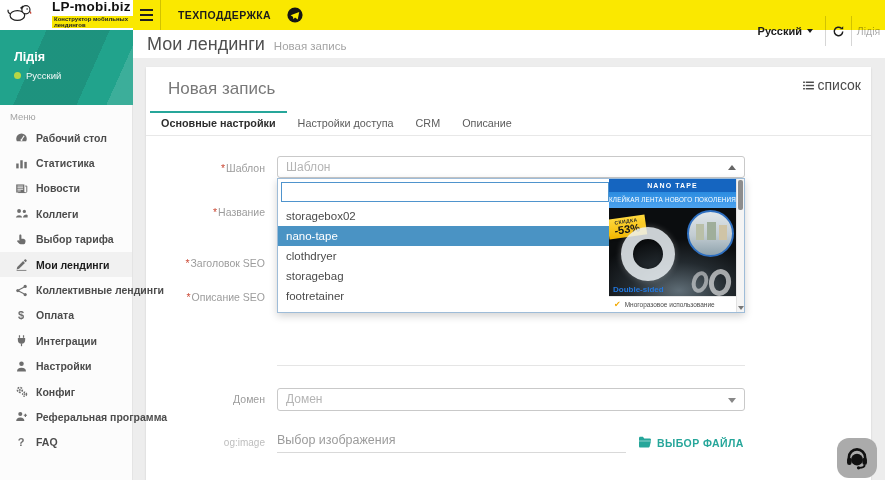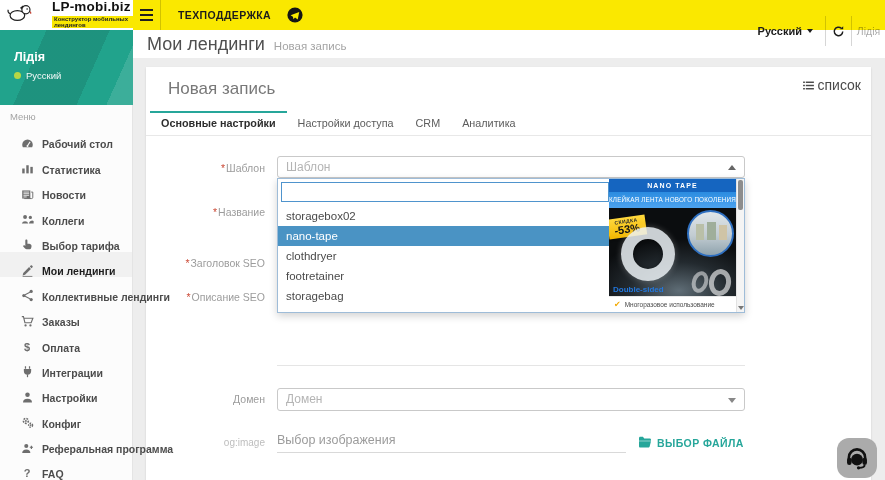--- a/index.html
+++ b/index.html
@@ -29,21 +29,21 @@
     background:
       linear-gradient(294deg, rgba(255,255,255,.12) 0 16%, rgba(255,255,255,0) 16%),
       linear-gradient(294deg, rgba(0,0,0,0) 0 34%, rgba(0,0,0,.10) 34% 72%, rgba(0,0,0,0) 72%),
       var(--sidebar-user-bg,#21a38c); }
   .user-name { position:absolute; left:14px; top:20px; color:#fff; font-size:12.5px; font-weight:700; }
   .user-status { position:absolute; left:14px; top:40px; display:flex; align-items:center; gap:5px; }
   .status-dot { width:7px; height:7px; border-radius:50%; background:var(--status-green,#b6d645); }
   .status-text { color:rgba(255,255,255,.95); font-size:9.5px; }
   .menu-label { position:absolute; left:10px; top:81px; font-size:9.5px; color:#a3a3a3; }
   .menu { position:absolute; left:0; top:95px; right:0; }
-  .menu-item { height:25.4px; display:flex; align-items:flex-end; padding-left:19px; cursor:pointer; }
+  .menu-item { height:25.4px; display:flex; align-items:center; padding-left:13px; cursor:pointer; }
   .menu-item.active { background:#f1f1f1; }
   .mi-icon { width:16px; height:14px; display:flex; align-items:center; justify-content:center; flex:none; }
   .mi-icon svg { width:13px; height:13px; fill:#6e6e6e; }
   .tglyph { font-size:11px; font-weight:700; color:#6e6e6e; }
   .mi-label { margin-left:7px; font-size:10.5px; font-weight:700; color:#4c4c4c; white-space:nowrap; }
   .menu-item.active .mi-label { color:#1d1d1d; }
 
   
   .main { position:absolute; left:133px; top:30px; right:0; bottom:0; background:#ededed; }
   .page-header { position:absolute; left:0; top:0; right:0; height:28px; background:#fff; display:flex; align-items:center; padding-left:14px; }
@@ -247,30 +247,20 @@
             <circle cx="12.5" cy="3" r="2"></circle>
             <circle cx="3.5" cy="8" r="2"></circle>
             <circle cx="12.5" cy="13" r="2"></circle>
             <path d="M5 7l6-3M5 9l6 3" stroke="#6e6e6e" stroke-width="1.3" fill="none"></path>
           </svg>
         </span>
         <span class="mi-label">Коллективные лендинги</span>
       </div>
       <div class="menu-item">
         <span class="mi-icon">
-          <svg viewBox="0 0 16 16">
-            <path d="M1 2h2l1.8 7.5h7.7L14.6 4H4" fill="none" stroke="#6e6e6e" stroke-width="1.4"></path>
-            <circle cx="5.6" cy="12.8" r="1.4"></circle>
-            <circle cx="11.6" cy="12.8" r="1.4"></circle>
-          </svg>
-        </span>
-        <span class="mi-label">Заказы</span>
-      </div>
-      <div class="menu-item">
-        <span class="mi-icon">
           <span class="tglyph">$</span>
         </span>
         <span class="mi-label">Оплата</span>
       </div>
       <div class="menu-item">
         <span class="mi-icon">
           <svg viewBox="0 0 16 16">
             <path d="M5.5 1.5v3M10.5 1.5v3" stroke="#6e6e6e" stroke-width="1.5" fill="none"></path>
             <path d="M3.5 5h9v2.5a4.5 4.5 0 0 1-9 0z"></path>
             <path d="M8 11.5V15" stroke="#6e6e6e" stroke-width="1.5" fill="none"></path>
@@ -336,21 +326,21 @@
           </svg>
       </span>
       <span class="list-btn-label">список</span>
     </div>
     <div class="card-title">Новая запись</div>
 
     <div class="tabs">
         <span class="tab active">Основные настройки</span>
         <span class="tab">Настройки доступа</span>
         <span class="tab">CRM</span>
-        <span class="tab">Аналитика</span>
+        <span class="tab">Описание</span>
       </div>
 
     <div class="flabel lbl-template"><span class="req">*</span><span>Шаблон</span></div>
     <div class="flabel lbl-name"><span class="req">*</span><span>Название</span></div>
     <div class="flabel lbl-seo-title"><span class="req">*</span><span>Заголовок SEO</span></div>
     <div class="flabel lbl-seo-desc"><span class="req">*</span><span>Описание SEO</span></div>
     <div class="flabel lbl-domain">Домен</div>
     <div class="flabel lbl-ogimage">og:image</div>
 
     <div class="select sel-template">
@@ -358,22 +348,22 @@
       <span class="caret-up-sm"></span>
     </div>
 
     <div class="dropdown">
       <div class="dd-left">
         <input class="dd-search" type="text" value="" style="">
         <div class="dd-options">
             <div class="dd-option">storagebox02</div>
             <div class="dd-option selected">nano-tape</div>
             <div class="dd-option">clothdryer</div>
+            <div class="dd-option">storagebag</div>
             <div class="dd-option">footretainer</div>
-            <div class="dd-option">storagebag</div>
             <div class="dd-option">springclothes</div>
           </div>
       </div>
       <div class="dd-right">
         <div class="pv">
           <div class="pv-h1">NANO TAPE</div>
           <div class="pv-h2">КЛЕЙКАЯ ЛЕНТА НОВОГО ПОКОЛЕНИЯ</div>
           <div class="pv-body">
             <div class="pv-badge">
               <div class="bl">СКИДКА</div>

